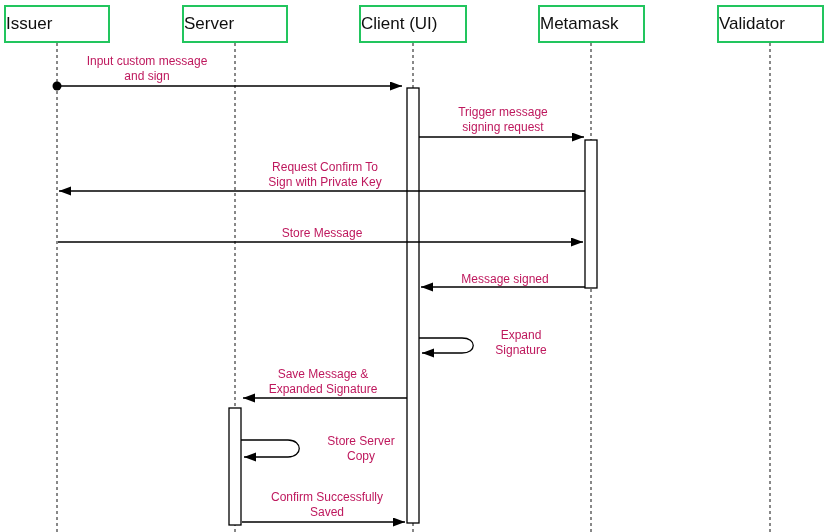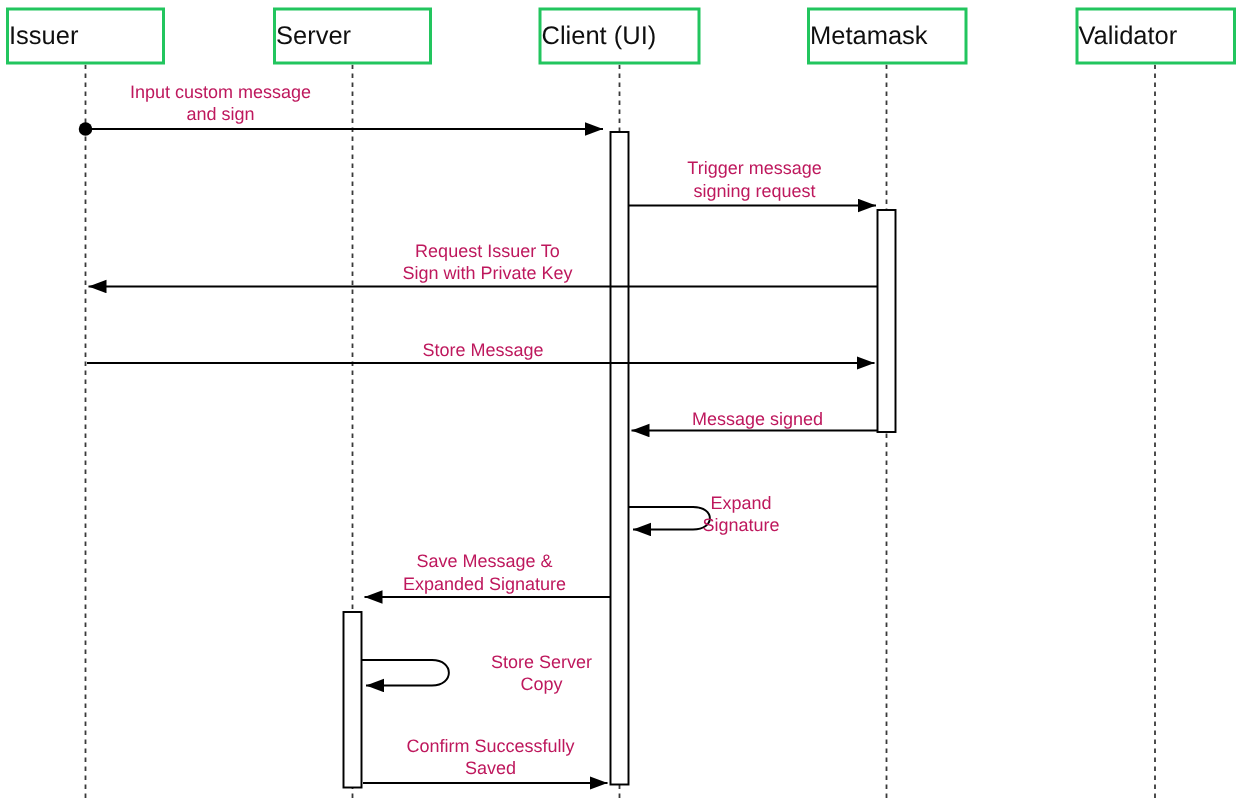--- a/index.html
+++ b/index.html
@@ -99,25 +99,25 @@
       <span>Metamask</span>
     </div>
   <div class="actor" style="left:717px; width:107px;">
       <span>Validator</span>
     </div>
 
   <div class="msg" style="left:147px; top:54px;">Input custom message
 and sign</div>
   <div class="msg" style="left:503px; top:105px;">Trigger message
 signing request</div>
-  <div class="msg" style="left:325px; top:160px;">Request Issuer To
+  <div class="msg" style="left:325px; top:160px;">Request Confirm To
 Sign with Private Key</div>
   <div class="msg" style="left:322px; top:226px;">Store Message</div>
   <div class="msg" style="left:505px; top:272px;">Message signed</div>
-  <div class="msg" style="left:494px; top:328px;">Expand
+  <div class="msg" style="left:521px; top:328px;">Expand
 Signature</div>
   <div class="msg" style="left:323px; top:367px;">Save Message &amp;
 Expanded Signature</div>
   <div class="msg" style="left:361px; top:434px;">Store Server
 Copy</div>
   <div class="msg" style="left:327px; top:490px;">Confirm Successfully
 Saved</div>
 
 </div>
 

